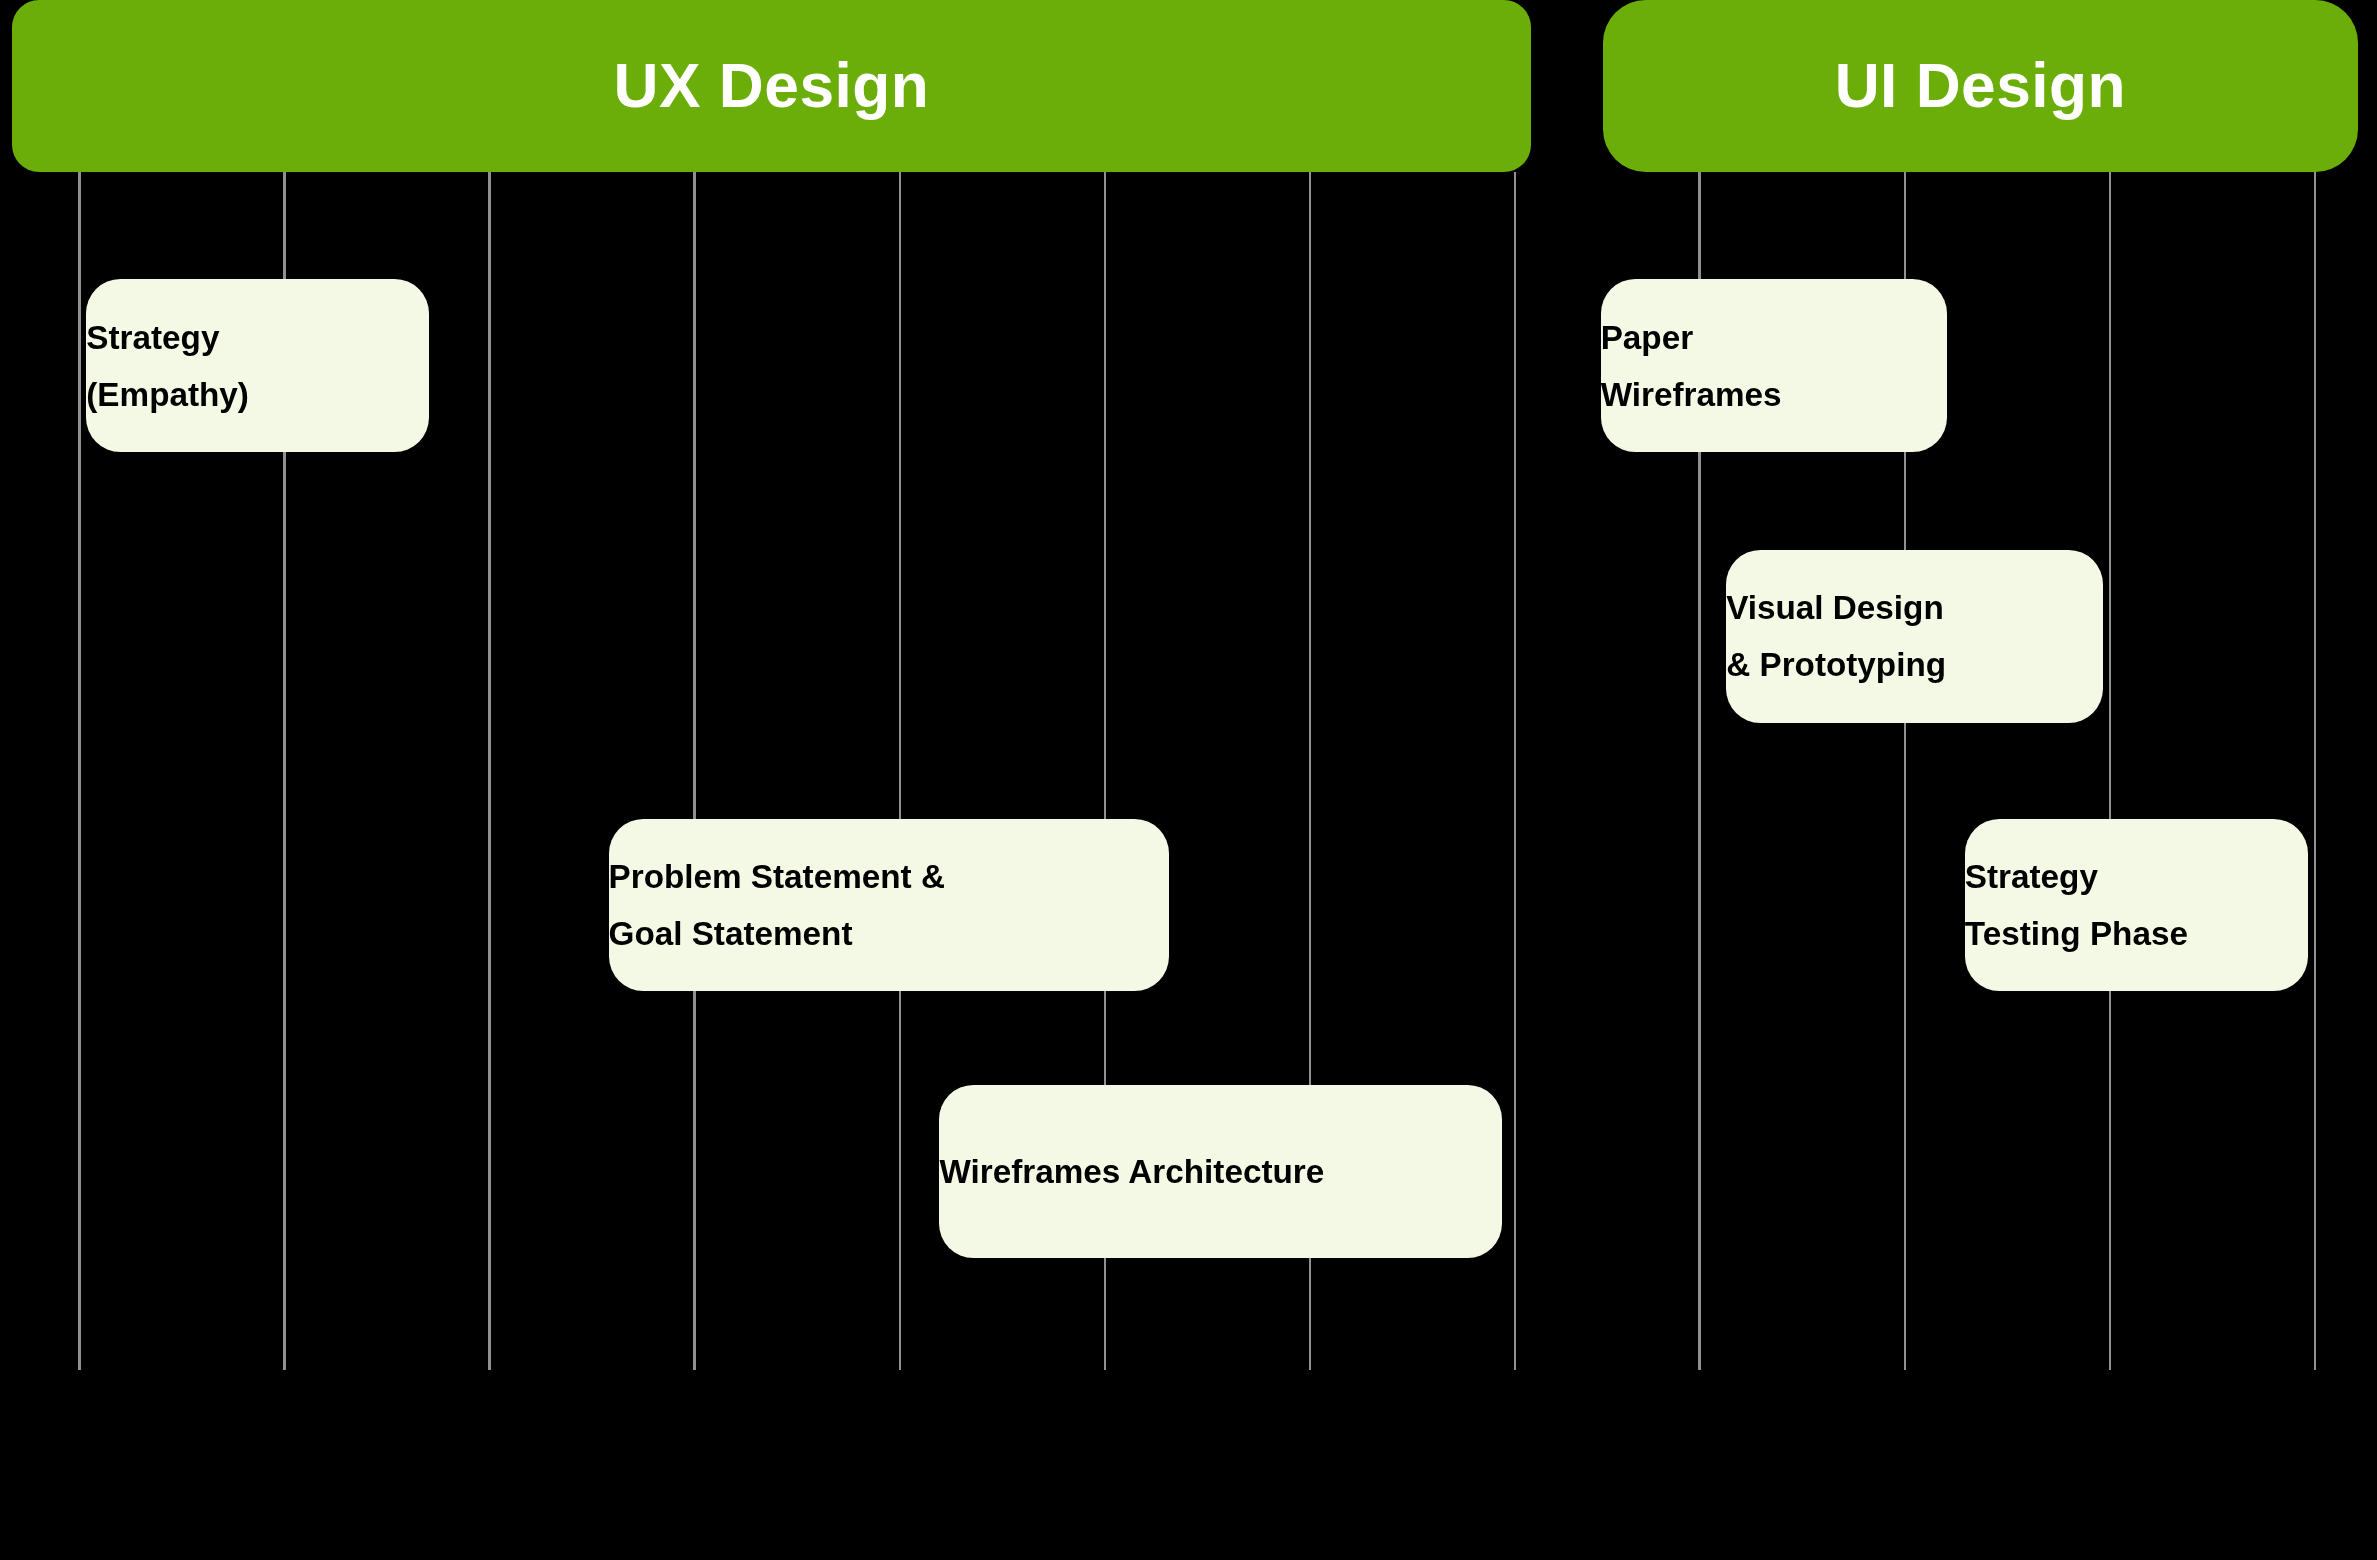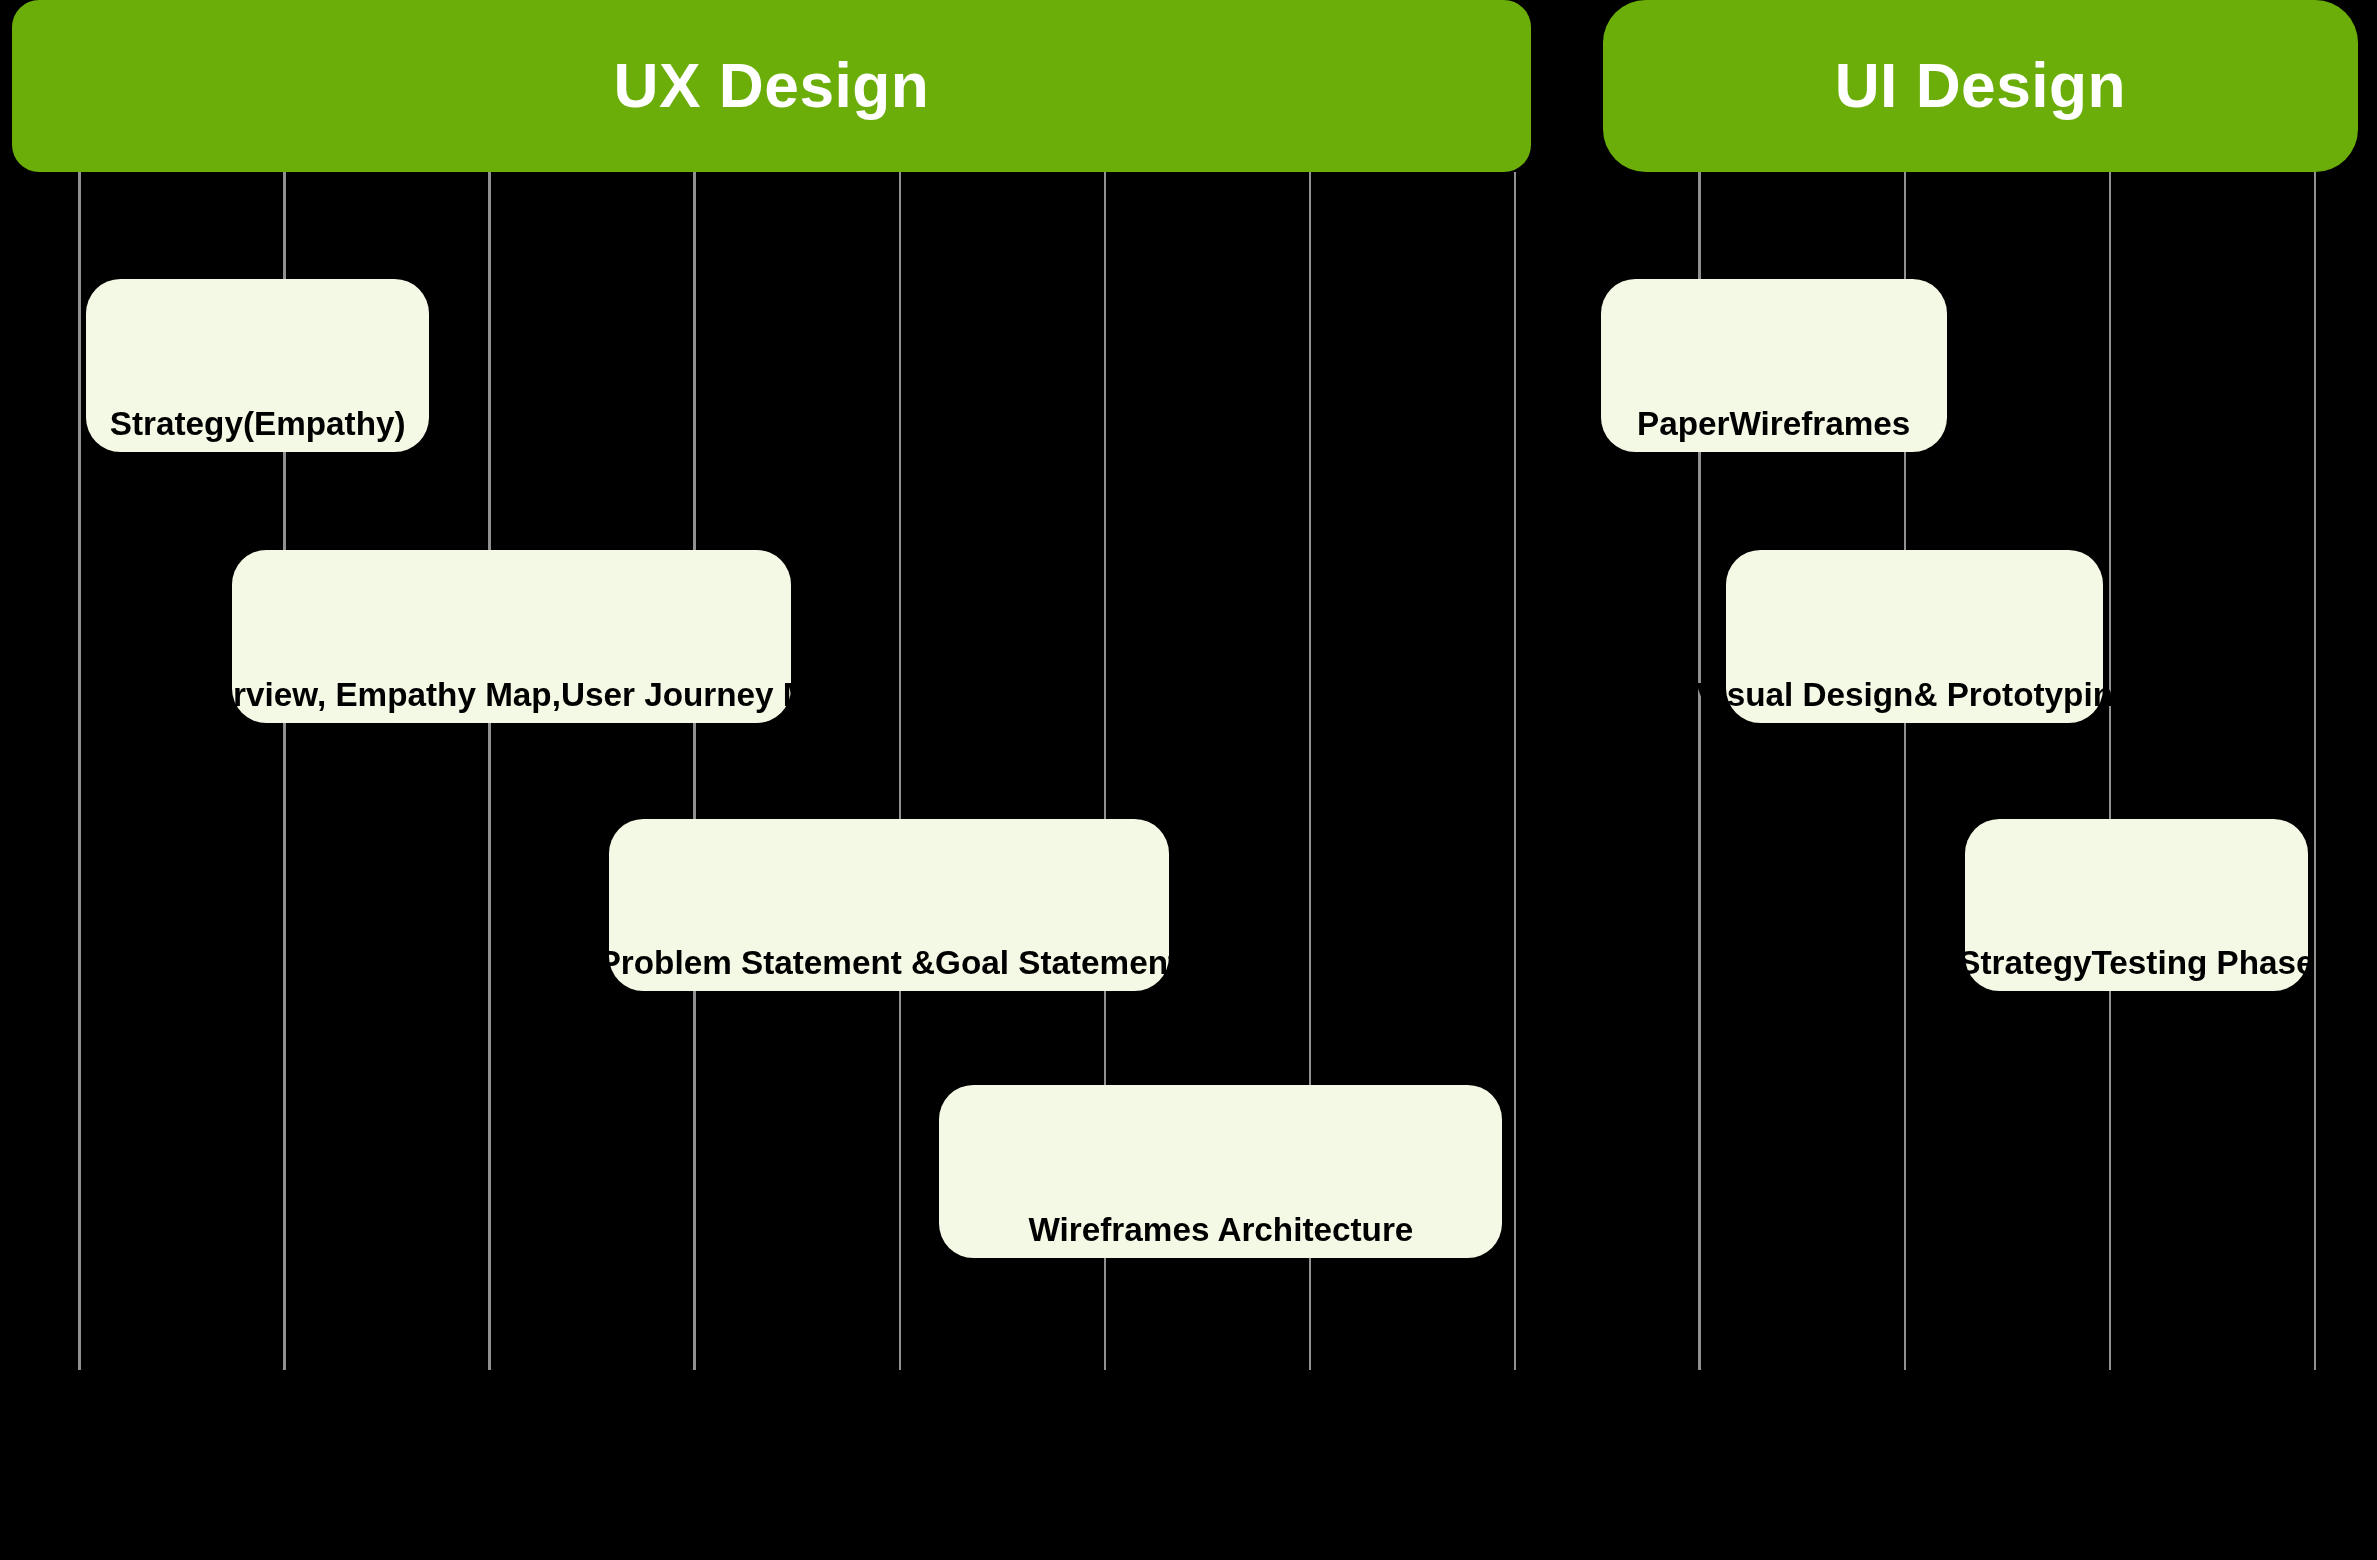--- a/index.html
+++ b/index.html
@@ -42,22 +42,22 @@
     min-width: 0.5px;
     background: #909090;
     z-index: 1;
   }
   .card {
     position: absolute;
     height: 11.06%;
     background: #f4f9e6;
     border-radius: 1.45vw;
     display: flex;
-    flex-direction: row;
-    align-items: flex-end;
+    flex-direction: column;
+    align-items: flex-start;
     justify-content: center;
     z-index: 2;
   }
   .card-line {
     color: #000000;
     font-size: 1.40vw;
     line-height: 2.40vw;
     font-weight: 700;
     white-space: nowrap;
     text-align: center;
@@ -87,24 +87,20 @@
   <div class="gridline" style="left:71.45%;"></div>
   <div class="gridline" style="left:80.08%;"></div>
   <div class="gridline" style="left:88.71%;"></div>
   <div class="gridline" style="left:97.34%;"></div>
 
   <div class="card" style="left:3.63%; top:17.90%; width:14.42%;">
     <span class="card-line">Strategy</span>
     <span class="card-line">(Empathy)</span>
   </div>
 
-  <div class="card" style="left:9.78%; top:35.26%; width:23.49%;">
-    <span class="card-line">Interview, Empathy Map,</span>
-    <span class="card-line">User Journey Map</span>
-  </div>
 
   <div class="card" style="left:25.60%; top:52.46%; width:23.59%;">
     <span class="card-line">Problem Statement &amp;</span>
     <span class="card-line">Goal Statement</span>
   </div>
 
   <div class="card" style="left:39.52%; top:69.56%; width:23.69%;">
     <span class="card-line">Wireframes Architecture</span>
   </div>
 

